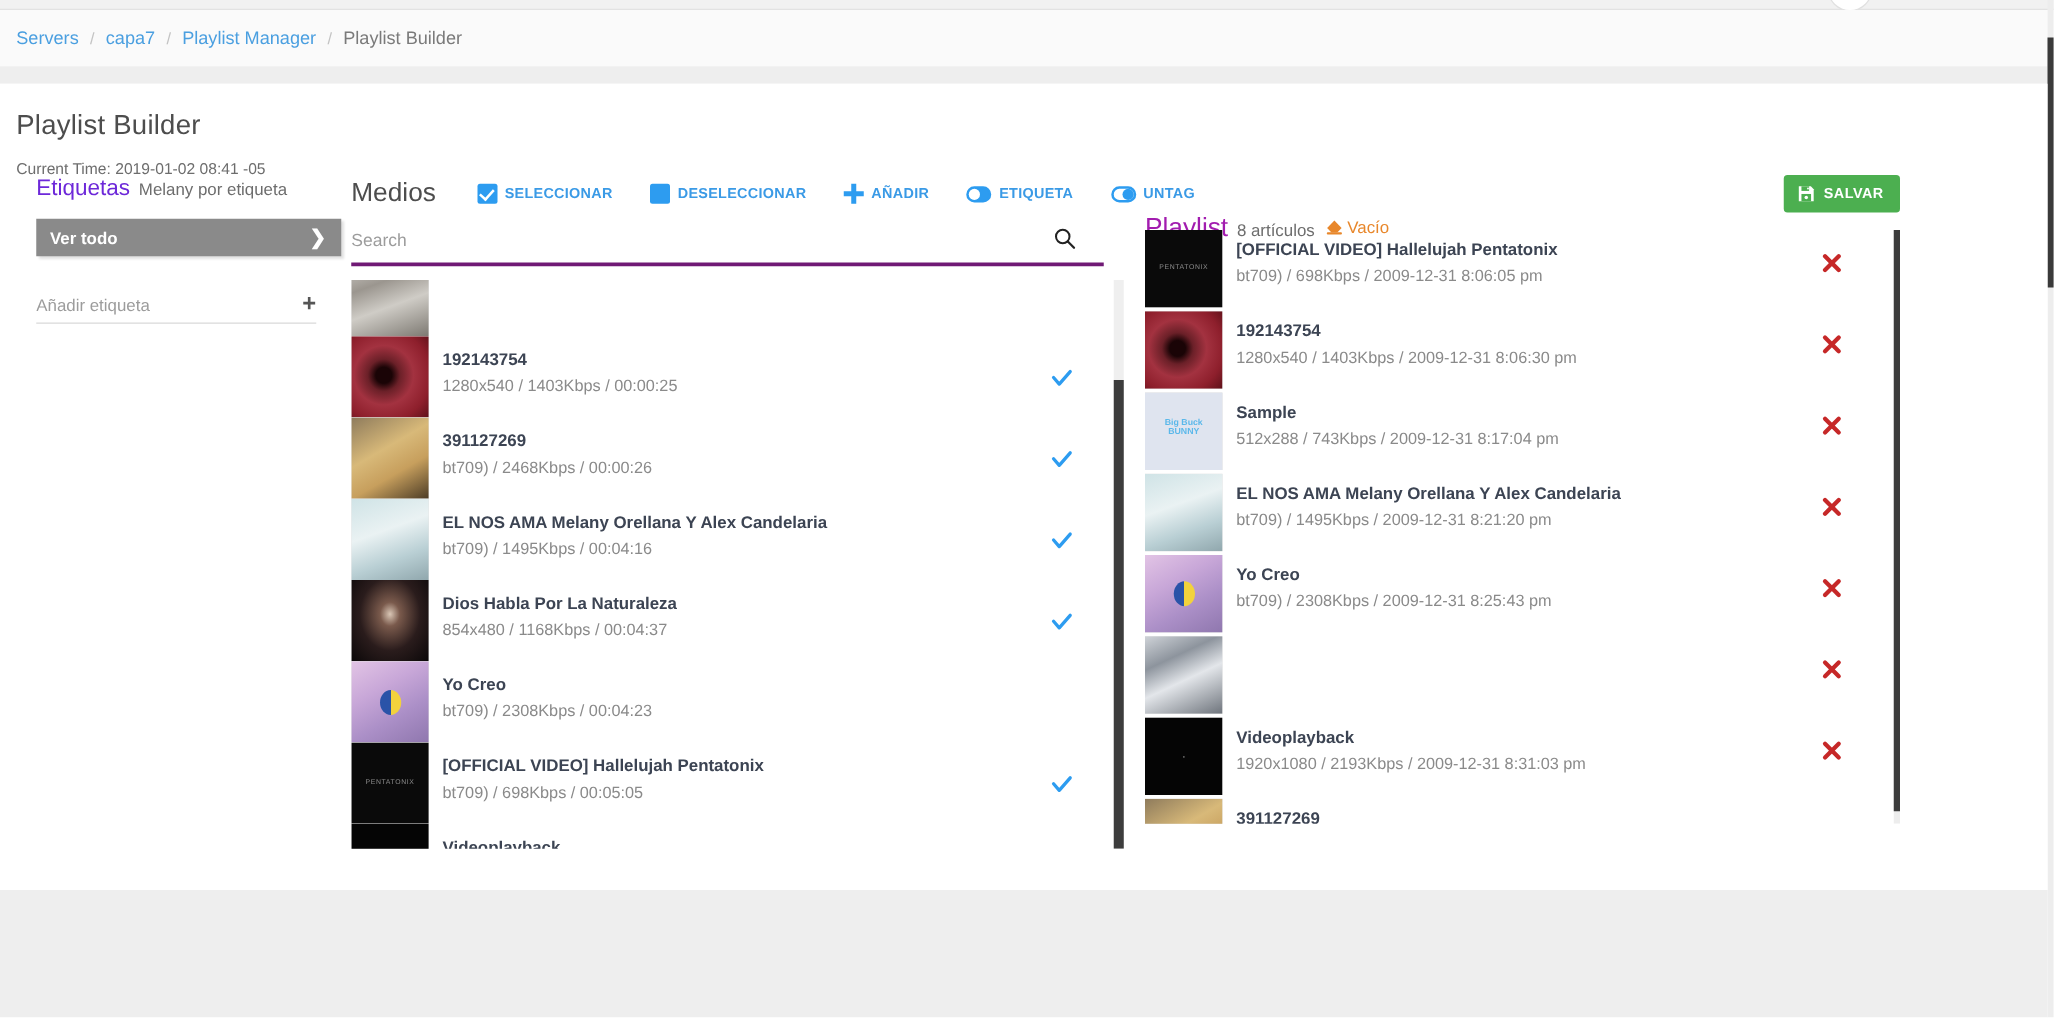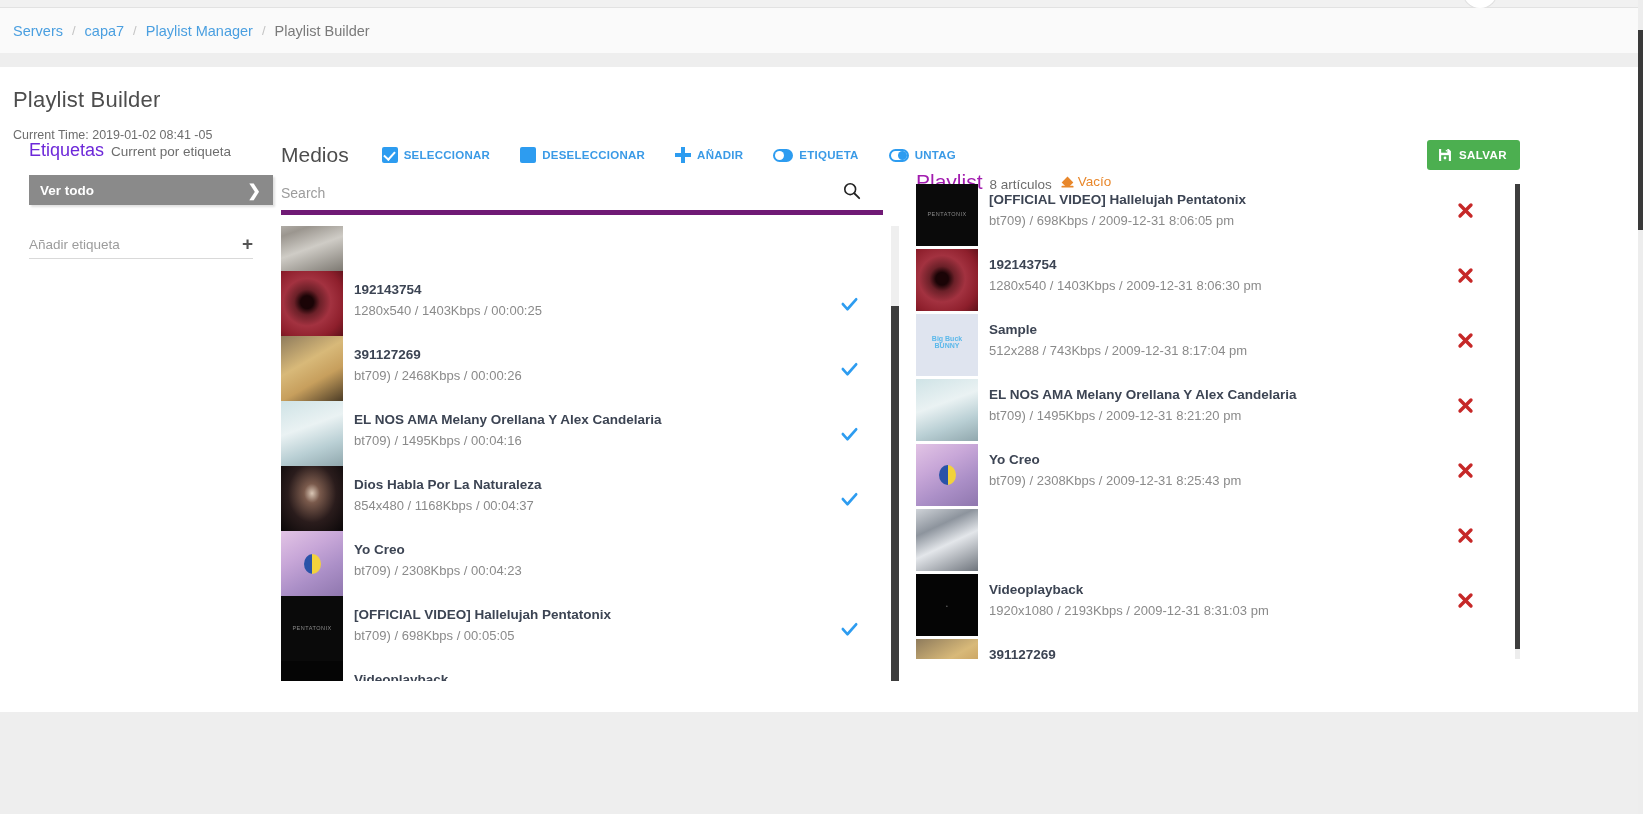--- a/index.html
+++ b/index.html
@@ -130,21 +130,21 @@
     border-radius:50%; background:#fff;
   }
   .ic-toggle.off::after {
     content:""; position:absolute; right:0px; top:0px; width:9px; height:9px;
     border-radius:50%; background:#2d9cf0;
   }
 
   
   .search-wrap {
     margin-top:14px; width:602px; position:relative;
-    border-bottom:5px solid #701a75; padding-bottom:8px;text-decoration:underline;
+    border-bottom:3px solid #701a75; padding-bottom:8px;text-decoration:underline;
   }
   .search-wrap input {
     border:none; outline:none; background:transparent; width:560px;
     font-family:"Liberation Sans", sans-serif; font-size:14px; color:#444; padding:0;
   }
   .search-wrap input::placeholder { color:#9c9c9c; }
   .search-icon {
     position:absolute; right:22px; top:-2px; width:18px; height:18px; cursor:pointer;
   }
 
@@ -275,21 +275,21 @@
   </div>
 
   <div class="card">
 
     <div class="page-title">Playlist Builder</div>
     <div class="current-time">Current Time: 2019-01-02 08:41 -05</div>
 
     <div class="col-tags">
       <div class="tags-head">
         <span class="h">Etiquetas</span>
-        <span class="sub">Current por etiqueta</span>
+        <span class="sub">Melany por etiqueta</span>
       </div>
 
       <div class="tag-all">
         <span>Ver todo</span>
         <span class="chev">❯</span>
       </div>
 
       <div class="tag-add">
         <input type="text" placeholder="Añadir etiqueta" style="">
         <span class="plus">+</span>

